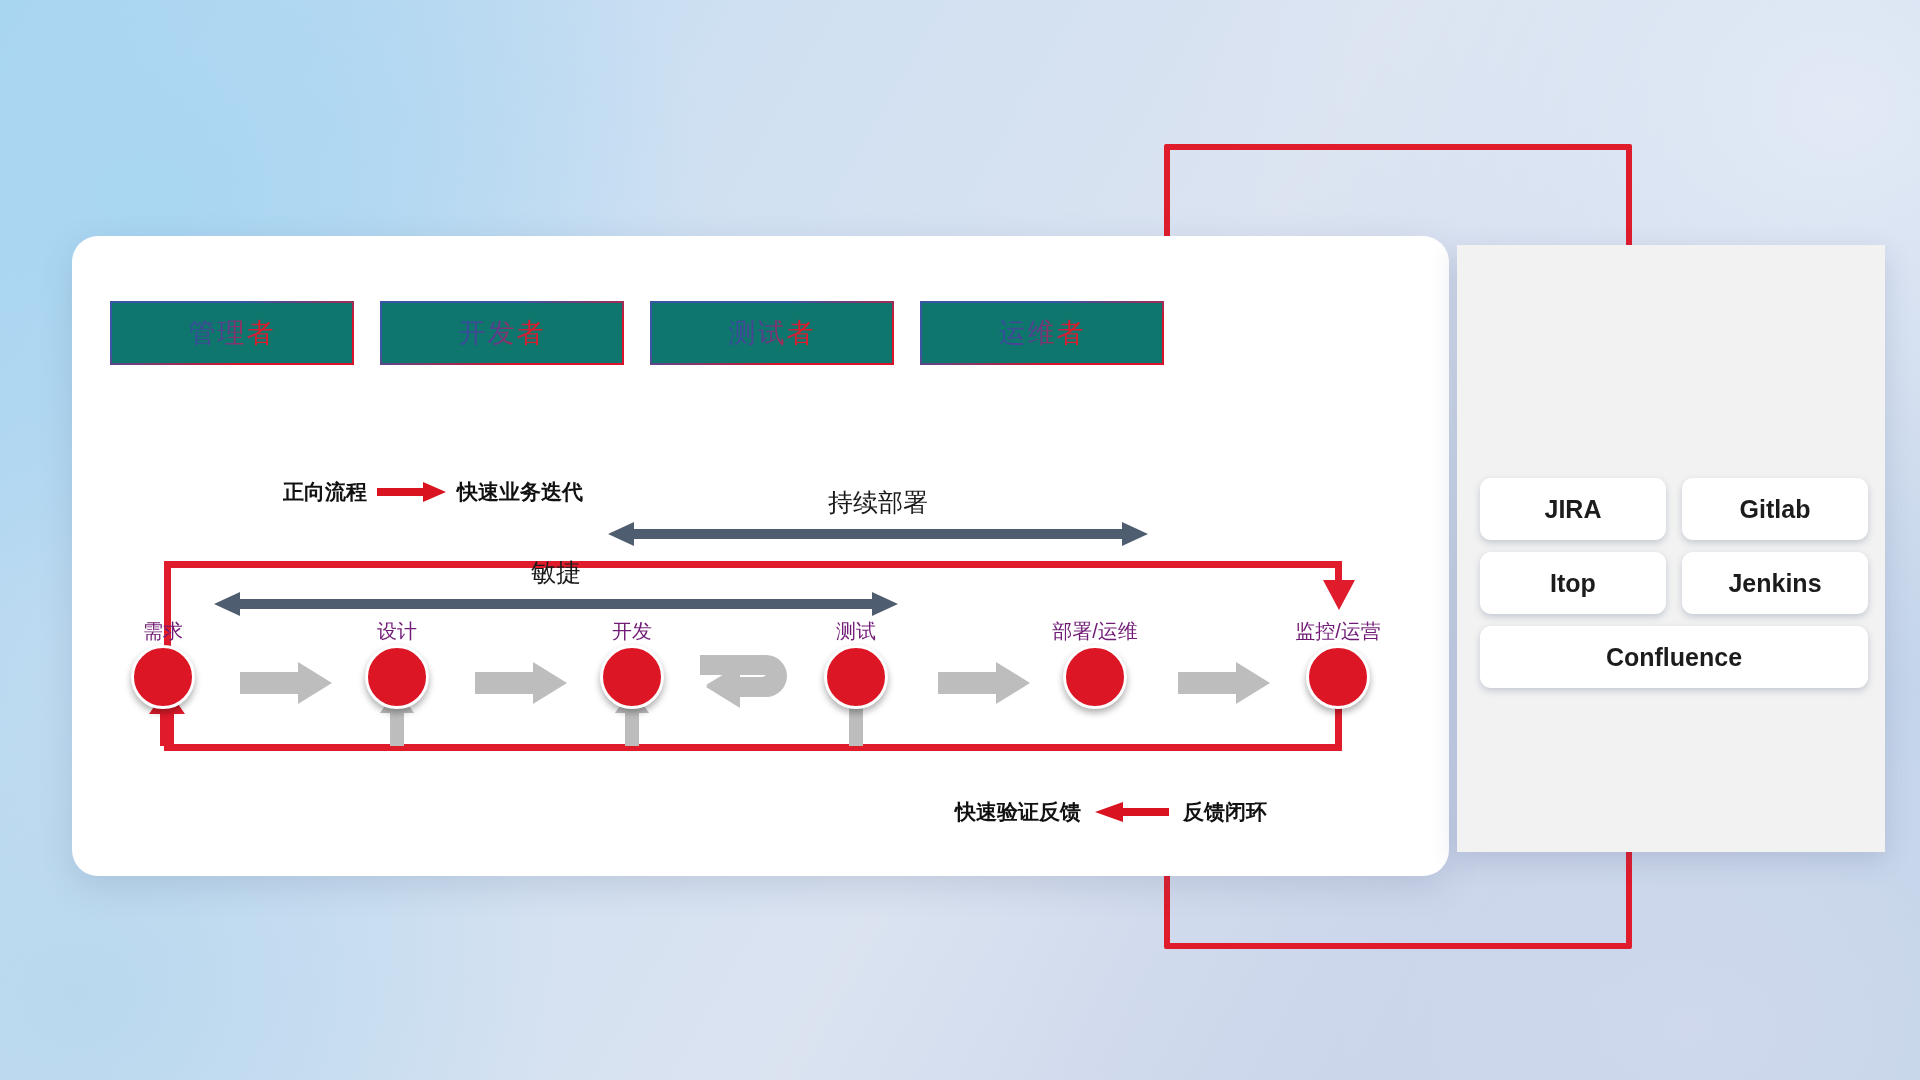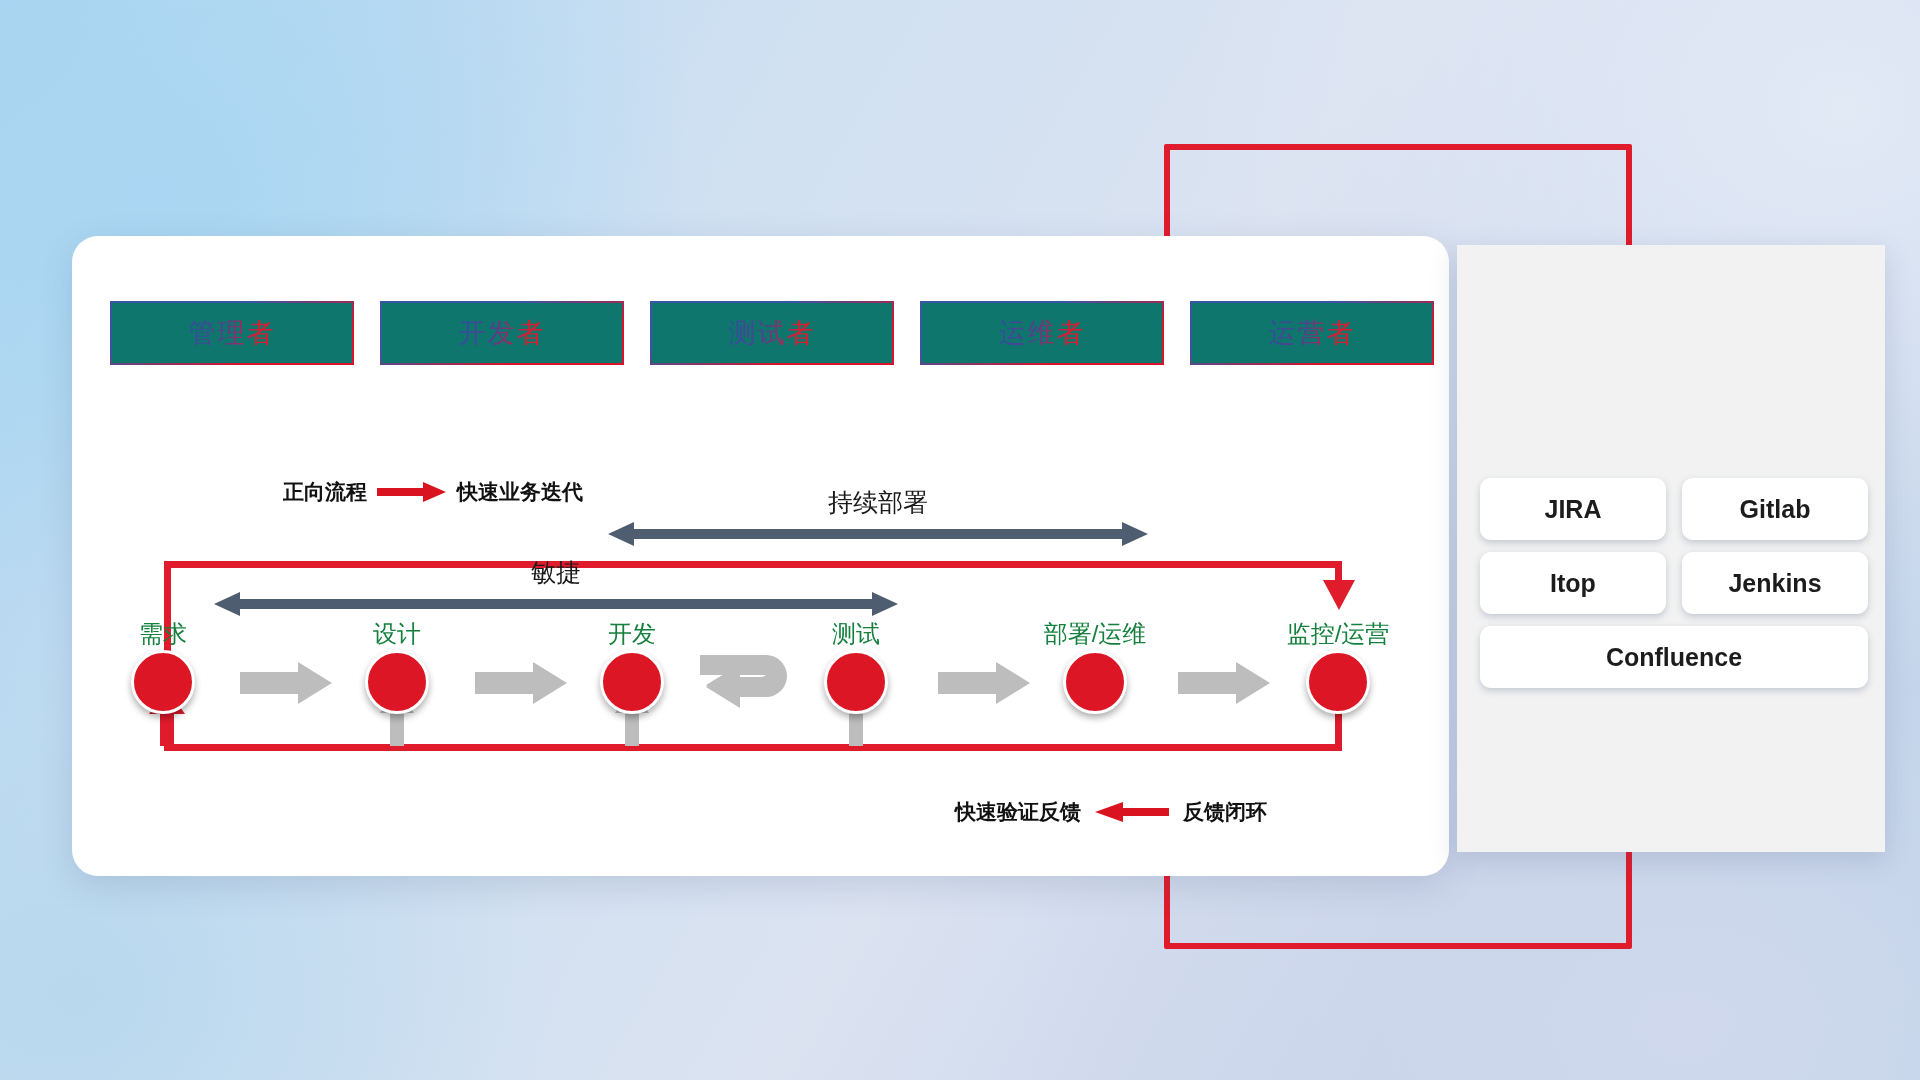--- a/index.html
+++ b/index.html
@@ -64,21 +64,21 @@
   
   .dbl-wrap { position:absolute; z-index:6; }
   .dbl-label { position:absolute; width:100%; text-align:center; top:-36px;
                font-size:25px; color:#1a1a1a; white-space:nowrap; }
 
   
   .rl { position:absolute; background:#e01b2b; z-index:5; }
 
   
   .node { position:absolute; z-index:7; width:110px; text-align:center; }
-  .node-label { font-size:24px; color:#15803d; white-space:nowrap; }
+  .node-label { font-size:20px; color:#701a75; white-space:nowrap; }
   .circle {
     width:64px; height:64px; border-radius:50%; background:#dd1626;
     border:3px solid #ffffff; margin:0 auto;
     box-shadow:0 4px 7px rgba(0,0,0,.32);
   }
   
   .garrow { position:absolute; z-index:6; }
 
   
   .stem { position:absolute; z-index:6; }
@@ -115,23 +115,20 @@
     </div>
     <div class="role-box">
       <span class="role-label">开发者</span>
     </div>
     <div class="role-box">
       <span class="role-label">测试者</span>
     </div>
     <div class="role-box">
       <span class="role-label">运维者</span>
     </div>
-    <div class="role-box">
-      <span class="role-label">运营者</span>
-    </div>
   </div>
 
 
   <div class="legend-fwd">
     <span class="legend-txt">正向流程</span>
     <svg width="70" height="22">
       <path d="M0 7 H46 V1 L69 11 L46 21 V15 H0 Z" fill="#d9131f"></path>
     </svg>
     <span class="legend-txt">快速业务迭代</span>
   </div>

